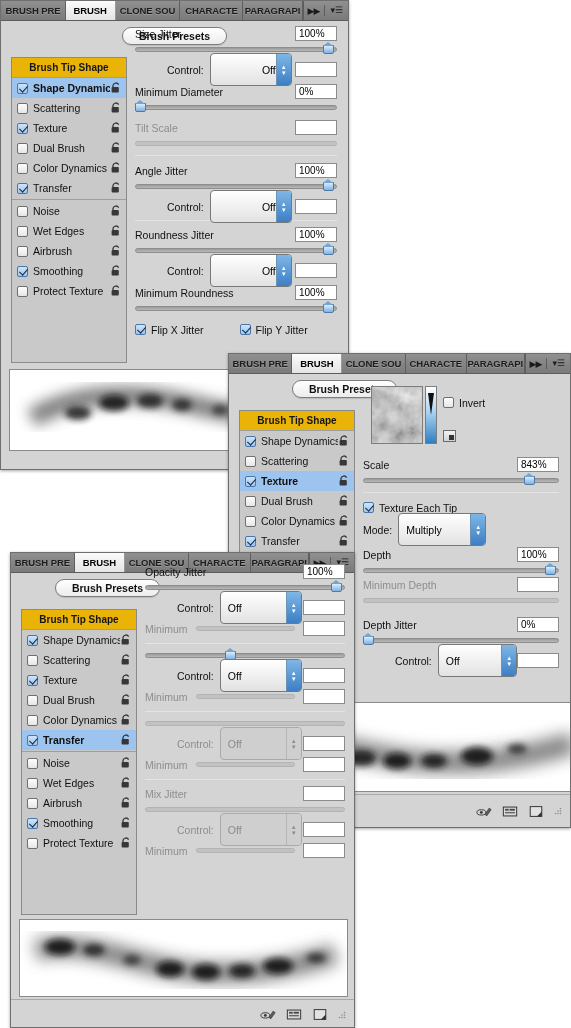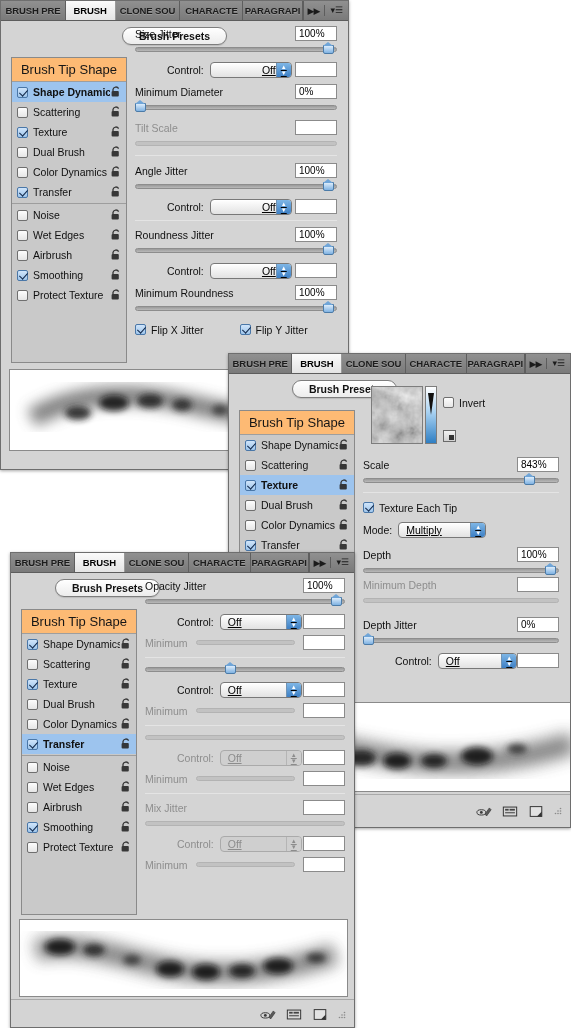--- a/index.html
+++ b/index.html
@@ -68,24 +68,24 @@
   }
 
   
   .sidelist {
     position: absolute;
     background: #c9c9c9;
     border: 1px solid #8a8a8a;
     overflow: hidden;
   }
   .list-head {
-    text-align: center; font-size: 13px; font-weight: normal; color: #161616;
+    text-align: center; font-size: 10px; font-weight: bold; color: #161616;
     padding: 4px 0 4px 0;
     border-bottom: 1px solid #9e9e9e;
-    background: #fdba74;
+    background: #eab308;
   }
   .list-item {
     display: flex; align-items: center;
     height: 20px; padding: 0 4px 0 5px;
     font-size: 10.5px; color: #101010;
     background: #c9c9c9;
   }
   .list-item.sel { background: #9dc4ee; font-weight: bold; }
   .list-item .lbl { flex: 1; white-space: nowrap; overflow: hidden; }
   .sep-row { height: 1px; background: #9e9e9e; margin: 1px 0; }
@@ -138,26 +138,26 @@
   .knob::before {
     content: ""; position: absolute; left: -1px; top: -4px;
     width: 0; height: 0;
     border-left: 5.5px solid transparent; border-right: 5.5px solid transparent;
     border-bottom: 4px solid #6fa5d8;
   }
 
   
   .dd {
     display: inline-flex; align-items: center;
-    height: 16px; min-width: 76px;
+    height: 33px; min-width: 76px;
     background: linear-gradient(#ffffff, #e2e2e2);
     border: 1px solid #787878; border-radius: 4px;
     box-shadow: inset 0 1px 0 #fff;
     padding-left: 7px; font-size: 10.5px; color: #000;
-    position: relative; overflow: hidden; text-decoration: underline;
+    position: relative; overflow: hidden;
   }
   .dd .ddval { flex: 1; white-space: nowrap; }
   .dd .arrowbox {
     width: 15px; height: 100%;
     background: linear-gradient(#7eb6e6, #3d7fc4);
     border-left: 1px solid #6f93b5;
     display: flex; flex-direction: column; align-items: center; justify-content: center;
     color: #fff; font-size: 6px; line-height: 6px;
   }
   .dd.dim { background: #cfcfcf; border-color: #aaa; color: #8c8c8c; box-shadow: none; }
@@ -812,21 +812,21 @@
       <div class="list-item">
         <span class="cb"></span>
         <span class="lbl">Protect Texture</span>
         <svg class="lock" viewBox="0 0 12 12">
               <path d="M3 5V3.4A3 3 0 0 1 8.6 2.6" fill="none" stroke="#2b2b2b" stroke-width="1.3"></path>
               <rect x="1.6" y="5" width="7.2" height="5.6" rx="1" fill="#2b2b2b"></rect>
             </svg>
       </div>
     </div>
 
-    <div class="ctrls" style="left:134px; top:24px; width:200px;">
+    <div class="ctrls" style="left:134px; top:10px; width:200px;">
 
       <div class="ctrl-row">
         <span class="ctrl-label">Opacity Jitter</span>
         <span class="spacer"></span>
         <span class="field">100%</span>
       </div>
       <div class="slider">
         <div class="track"></div>
         <div class="knob" style="left:93%"></div>
       </div>

